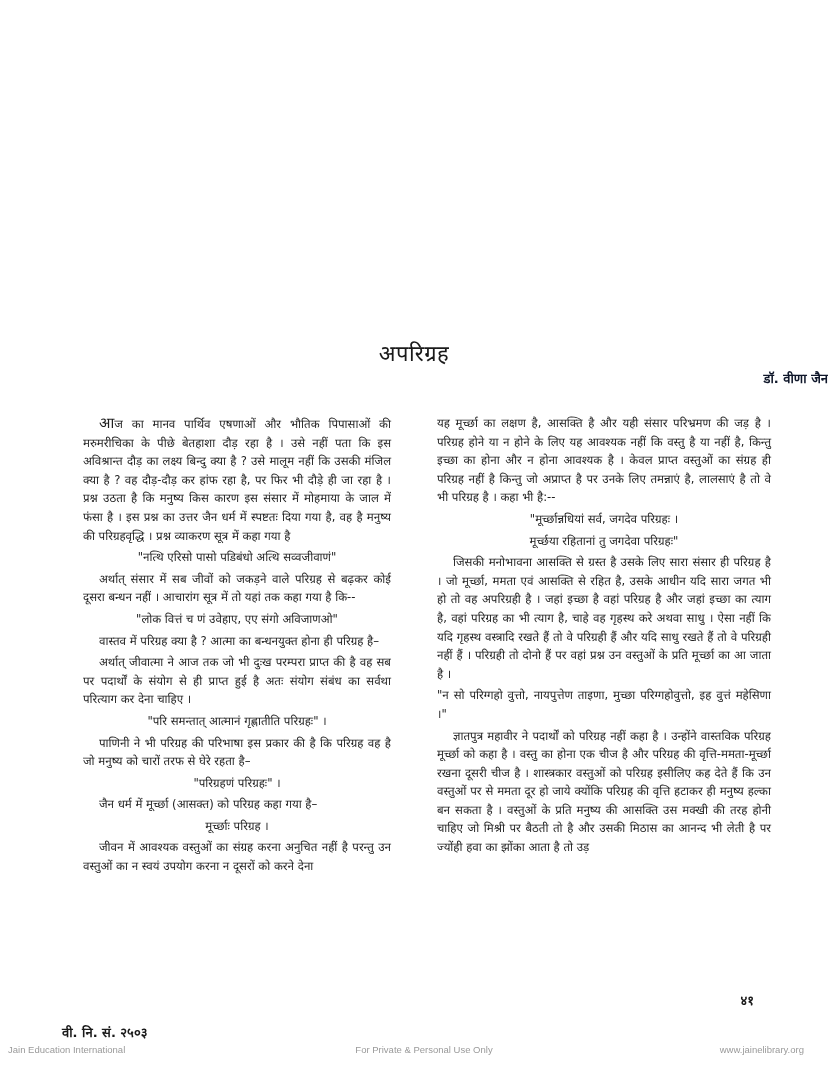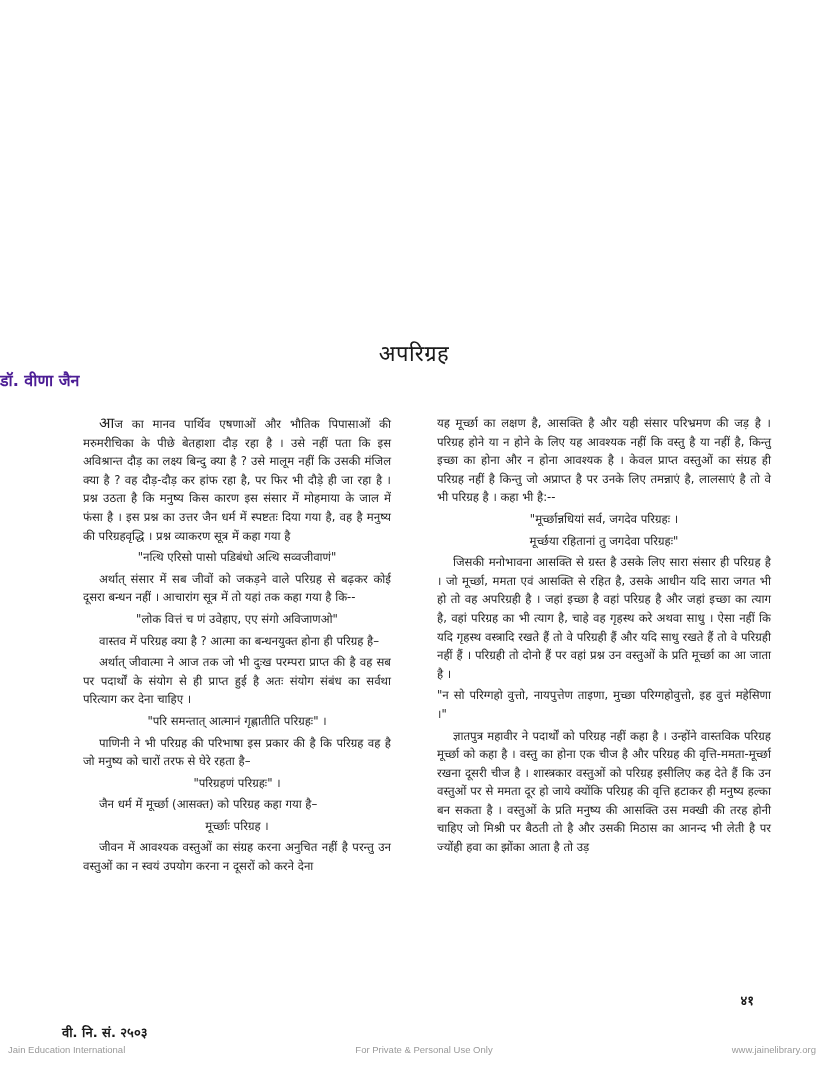--- a/index.html
+++ b/index.html
@@ -5,22 +5,22 @@
     html, body { margin: 0; padding: 0; }
     body {
       width: 828px; height: 1071px; background: #ffffff; position: relative; overflow: hidden;
       font-family: "DejaVu Sans", "Liberation Sans", sans-serif; color: #1a1a1a;
     }
     .title {
       position: absolute; top: 322px; left: 0; width: 828px; text-align: center;
       font-size: 22px; font-weight: normal; color: #1a1a1a; letter-spacing: 0.5px;
     }
     .author {
-      position: absolute; top: 369px; left: 0; width: 828px; text-align: left;
-      font-size: 16px; font-weight: bold; color: #4c1d95;
+      position: absolute; top: 369px; left: 0; width: 828px; text-align: right;
+      font-size: 13px; font-weight: bold; color: #0f172a;
     }
     .col {
       position: absolute; top: 414px; font-size: 11.6px; line-height: 18.6px; color: #1e1e1e;
       text-align: justify;
     }
     .col-left { left: 83px; width: 308px; }
     .col-right { left: 437px; width: 334px; }
     .col p { margin: 0 0 3px 0; text-indent: 16px; }
     .col p.noindent { text-indent: 0; }
     .col p.big-first::first-letter { font-size: 15px; }
@@ -29,21 +29,21 @@
       position: absolute; top: 1023px; left: 62px; font-size: 13px; font-weight: bold; color: #1a1a1a;
     }
     .footer-right {
       position: absolute; top: 991px; right: 74px; font-size: 13px; font-weight: bold; color: #1a1a1a;
     }
     .wm {
       position: absolute; top: 1044px; font-family: "Liberation Sans", sans-serif; font-size: 9.5px; color: #9a9a9a;
     }
     .wm-left { left: 8px; }
     .wm-center { left: 0; width: 828px; text-align: center; padding-left: 10px; }
-    .wm-right { right: 12px; margin-left: 12px; }
+    .wm-right { right: 24px; margin-left: 12px; }
   </style>
 </head>
 <body>
 
 <h1 class="title">अपरिग्रह</h1>
 <div class="author">डॉ. वीणा जैन</div>
 
 <div class="col col-left">
   <p class="big-first">आज का मानव पार्थिव एषणाओं और भौतिक पिपासाओं की मरुमरीचिका के पीछे बेतहाशा दौड़ रहा है । उसे नहीं पता कि इस अविश्रान्त दौड़ का लक्ष्य बिन्दु क्या है ? उसे मालूम नहीं कि उसकी मंजिल क्या है ? वह दौड़-दौड़ कर हांफ रहा है, पर फिर भी दौड़े ही जा रहा है । प्रश्न उठता है कि मनुष्य किस कारण इस संसार में मोहमाया के जाल में फंसा है । इस प्रश्न का उत्तर जैन धर्म में स्पष्टतः दिया गया है, वह है मनुष्य की परिग्रहवृद्धि । प्रश्न व्याकरण सूत्र में कहा गया है</p>
   <div class="verse">"नत्थि एरिसो पासो पडिबंधो अत्थि सव्वजीवाणं"</div>

